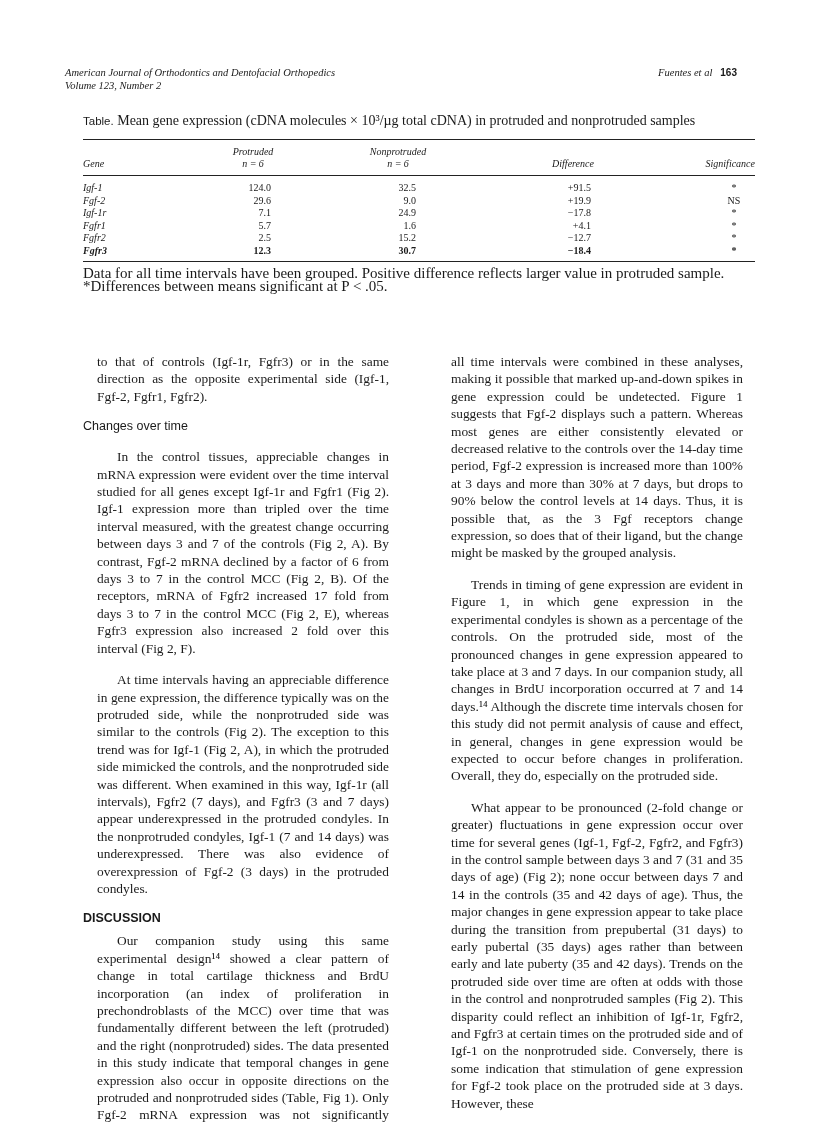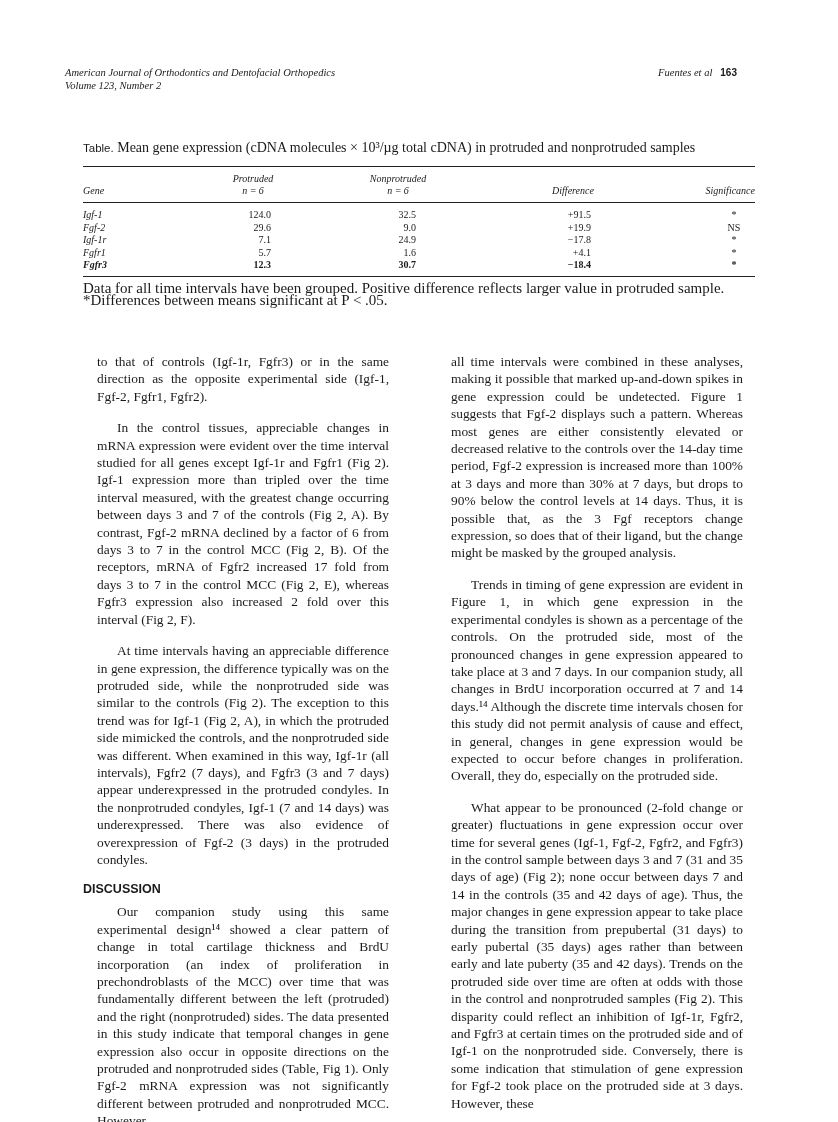--- a/index.html
+++ b/index.html
@@ -1,20 +1,20 @@
 <!DOCTYPE html>
 <html><head>
 <meta charset="utf-8">
 <style>
   html, body { margin: 0; padding: 0; background: #ffffff; }
   body { width: 838px; height: 1122px; position: relative; overflow: hidden; color: #1a1a1a; font-family: "Liberation Serif", serif; }
   .running-head { position: absolute; left: 65px; top: 66px; width: 672px; font-size: 10.5px; font-style: italic; line-height: 13px; }
   .running-head .right { position: absolute; right: 0; top: 0; }
   .running-head .pageno { font-style: normal; font-family: "Liberation Sans", sans-serif; font-weight: bold; font-size: 10px; margin-left: 8px; text-align: center; }
-  .table-block { position: absolute; left: 83px; top: 139px; width: 672px; }
+  .table-block { position: absolute; left: 83px; top: 112px; width: 672px; }
   .table-caption { font-size: 14px; line-height: 17px; }
   .table-caption .lbl { font-family: "Liberation Sans", sans-serif; font-size: 11.5px; }
   .rule-top { border-top: 1.5px solid #222; margin-top: 9px; }
   table { width: 100%; border-collapse: collapse; font-size: 10px; }
   th { font-weight: normal; font-style: italic; line-height: 12px; padding: 0; vertical-align: bottom; }
   thead tr.h1 th { padding-top: 6px; }
   thead tr.h2 th { padding-bottom: 5px; border-bottom: 1.5px solid #222; margin-top: 48px; }
   td { padding: 0; line-height: 12.5px; }
   tbody tr:first-child td { padding-top: 6px; }
   tbody tr:last-child td { padding-bottom: 4px; border-bottom: 1.5px solid #222; font-weight: bold; }
@@ -92,36 +92,44 @@
         <td class="c-sig">*</td>
       </tr>
       <tr>
         <td class="c-gene">Fgfr1</td>
         <td class="c-prot"><span class="num">5.7</span></td>
         <td class="c-nonp"><span class="num">1.6</span></td>
         <td class="c-diff"><span class="num">+4.1</span></td>
         <td class="c-sig">*</td>
       </tr>
       <tr>
+        <td class="c-gene">Fgfr2</td>
+        <td class="c-prot"><span class="num">2.5</span></td>
+        <td class="c-nonp"><span class="num">15.2</span></td>
+        <td class="c-diff"><span class="num">−12.7</span></td>
+        <td class="c-sig">*</td>
+      </tr>
+      <tr>
         <td class="c-gene">Fgfr3</td>
         <td class="c-prot"><span class="num">12.3</span></td>
         <td class="c-nonp"><span class="num">30.7</span></td>
         <td class="c-diff"><span class="num">−18.4</span></td>
         <td class="c-sig">*</td>
       </tr>
     </tbody>
   </table>
   <div class="footnotes">
     <div>Data for all time intervals have been grouped. Positive difference reflects larger value in protruded sample.</div>
     <div>*Differences between means significant at P &lt; .05.</div>
   </div>
 </div>
 
 <div class="col left">
   <p>to that of controls (Igf-1r, Fgfr3) or in the same direction as the opposite experimental side (Igf-1, Fgf-2, Fgfr1, Fgfr2).</p>
+  <h3>Changes over time</h3>
   <p class="ind">In the control tissues, appreciable changes in mRNA expression were evident over the time interval studied for all genes except Igf-1r and Fgfr1 (Fig 2). Igf-1 expression more than tripled over the time interval measured, with the greatest change occurring between days 3 and 7 of the controls (Fig 2, A). By contrast, Fgf-2 mRNA declined by a factor of 6 from days 3 to 7 in the control MCC (Fig 2, B). Of the receptors, mRNA of Fgfr2 increased 17 fold from days 3 to 7 in the control MCC (Fig 2, E), whereas Fgfr3 expression also increased 2 fold over this interval (Fig 2, F).</p>
   <p class="ind">At time intervals having an appreciable difference in gene expression, the difference typically was on the protruded side, while the nonprotruded side was similar to the controls (Fig 2). The exception to this trend was for Igf-1 (Fig 2, A), in which the protruded side mimicked the controls, and the nonprotruded side was different. When examined in this way, Igf-1r (all intervals), Fgfr2 (7 days), and Fgfr3 (3 and 7 days) appear underexpressed in the protruded condyles. In the nonprotruded condyles, Igf-1 (7 and 14 days) was underexpressed. There was also evidence of overexpression of Fgf-2 (3 days) in the protruded condyles.</p>
   <h3 class="caps">DISCUSSION</h3>
   <p class="ind discuss">Our companion study using this same experimental design¹⁴ showed a clear pattern of change in total cartilage thickness and BrdU incorporation (an index of proliferation in prechondroblasts of the MCC) over time that was fundamentally different between the left (protruded) and the right (nonprotruded) sides. The data presented in this study indicate that temporal changes in gene expression also occur in opposite directions on the protruded and nonprotruded sides (Table, Fig 1). Only Fgf-2 mRNA expression was not significantly different between protruded and nonprotruded MCC. However,</p>
 </div>
 
 <div class="col right">
   <p>all time intervals were combined in these analyses, making it possible that marked up-and-down spikes in gene expression could be undetected. Figure 1 suggests that Fgf-2 displays such a pattern. Whereas most genes are either consistently elevated or decreased relative to the controls over the 14-day time period, Fgf-2 expression is increased more than 100% at 3 days and more than 30% at 7 days, but drops to 90% below the control levels at 14 days. Thus, it is possible that, as the 3 Fgf receptors change expression, so does that of their ligand, but the change might be masked by the grouped analysis.</p>
   <p class="ind">Trends in timing of gene expression are evident in Figure 1, in which gene expression in the experimental condyles is shown as a percentage of the controls. On the protruded side, most of the pronounced changes in gene expression appeared to take place at 3 and 7 days. In our companion study, all changes in BrdU incorporation occurred at 7 and 14 days.¹⁴ Although the discrete time intervals chosen for this study did not permit analysis of cause and effect, in general, changes in gene expression would be expected to occur before changes in proliferation. Overall, they do, especially on the protruded side.</p>
   <p class="ind">What appear to be pronounced (2-fold change or greater) fluctuations in gene expression occur over time for several genes (Igf-1, Fgf-2, Fgfr2, and Fgfr3) in the control sample between days 3 and 7 (31 and 35 days of age) (Fig 2); none occur between days 7 and 14 in the controls (35 and 42 days of age). Thus, the major changes in gene expression appear to take place during the transition from prepubertal (31 days) to early pubertal (35 days) ages rather than between early and late puberty (35 and 42 days). Trends on the protruded side over time are often at odds with those in the control and nonprotruded samples (Fig 2). This disparity could reflect an inhibition of Igf-1r, Fgfr2, and Fgfr3 at certain times on the protruded side and of Igf-1 on the nonprotruded side. Conversely, there is some indication that stimulation of gene expression for Fgf-2 took place on the protruded side at 3 days. However, these</p>

